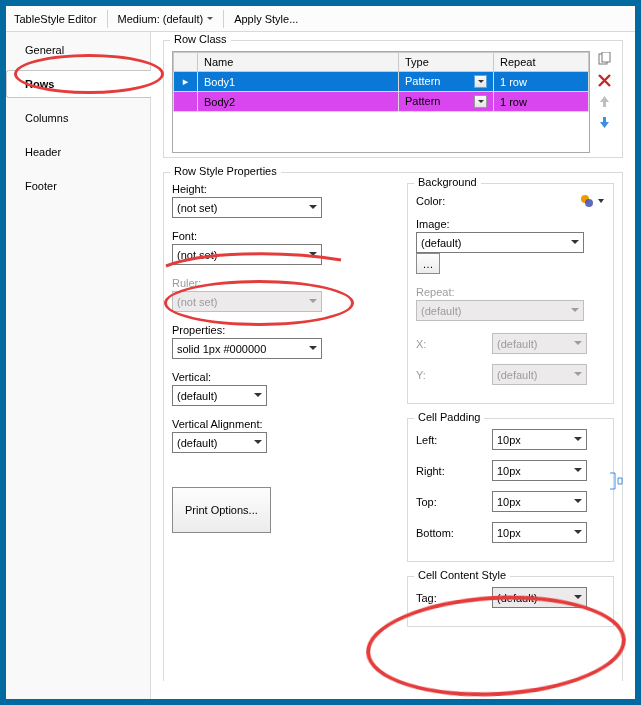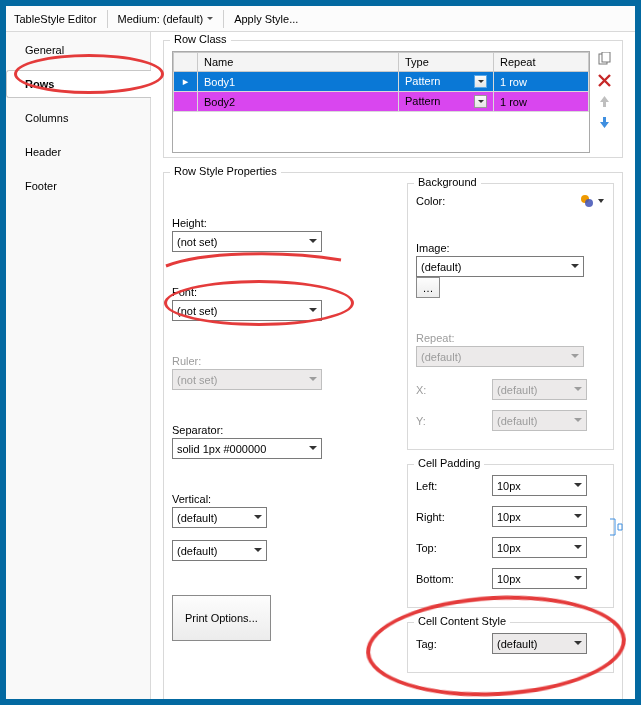--- a/index.html
+++ b/index.html
@@ -36,21 +36,21 @@
   .grid tr.sel td .celldrop { border-color: #5aa7e8; }
   .grid td .celldrop::after { content: ""; position: absolute; left: 3px; top: 4px; border: 3px solid transparent; border-top-color: #333; }
   .gridspace { height: 40px; background: #fff; }
   .gridbtns { width: 18px; display: flex; flex-direction: column; gap: 4px; }
   .iconbtn { width: 17px; height: 17px; display: flex; align-items: center; justify-content: center; }
 
   
   .form { display: flex; gap: 28px; }
   .col { flex: 1; }
   .fld { margin-bottom: 12px; }
-  .fld label { display: block; margin-bottom: 2px; margin-top: 34px; }
+  .fld label { display: block; margin-bottom: 2px; }
   .fld.disabled label { color: #9c9c9c; }
   select, input.txt, .combo {
     width: 150px; height: 21px; border: 1px solid #7a7a7a; background: #fff; padding: 1px 18px 1px 4px; appearance: none; position: relative; font-size: 11px;
   }
   .combo-wrap { position: relative; display: inline-block; }
   .combo-wrap::after { content: ""; position: absolute; right: 5px; top: 8px; border: 4px solid transparent; border-top-color: #333; pointer-events: none; }
   .combo.small { width: 95px; }
   .combo.med { width: 168px; }
   .combo.disabled { background: #eceaea; color: #9c9c9c; border-color: #bfbfbf; pointer-events:none; }
   .combo-wrap.disabled::after { border-top-color: #9d9d9d; }
@@ -167,30 +167,31 @@
               <label>Font:</label>
               <span class="combo-wrap"><input class="combo" value="(not set)" style=""></span>
             </div>
 
             <div class="fld disabled">
               <label>Ruler:</label>
               <span class="combo-wrap disabled"><input class="combo disabled" value="(not set)" style=""></span>
             </div>
 
             <div class="fld">
-              <label>Separator:</label>
+              <label>Properties:</label>
               <span class="combo-wrap"><input class="combo" value="solid 1px #000000" style=""></span>
             </div>
 
             <div class="fld">
               <label>Vertical:</label>
               <span class="combo-wrap"><input class="combo small" value="(default)" style=""></span>
             </div>
 
             <div class="fld">
+              <label>Vertical Alignment:</label>
               <span class="combo-wrap"><input class="combo small" value="(default)" style=""></span>
             </div>
 
             <div style="height:22px"></div>
             <button class="btn">Print Options...</button>
           </div>
 
           <div class="col rightcol">
 
             <div class="group">

